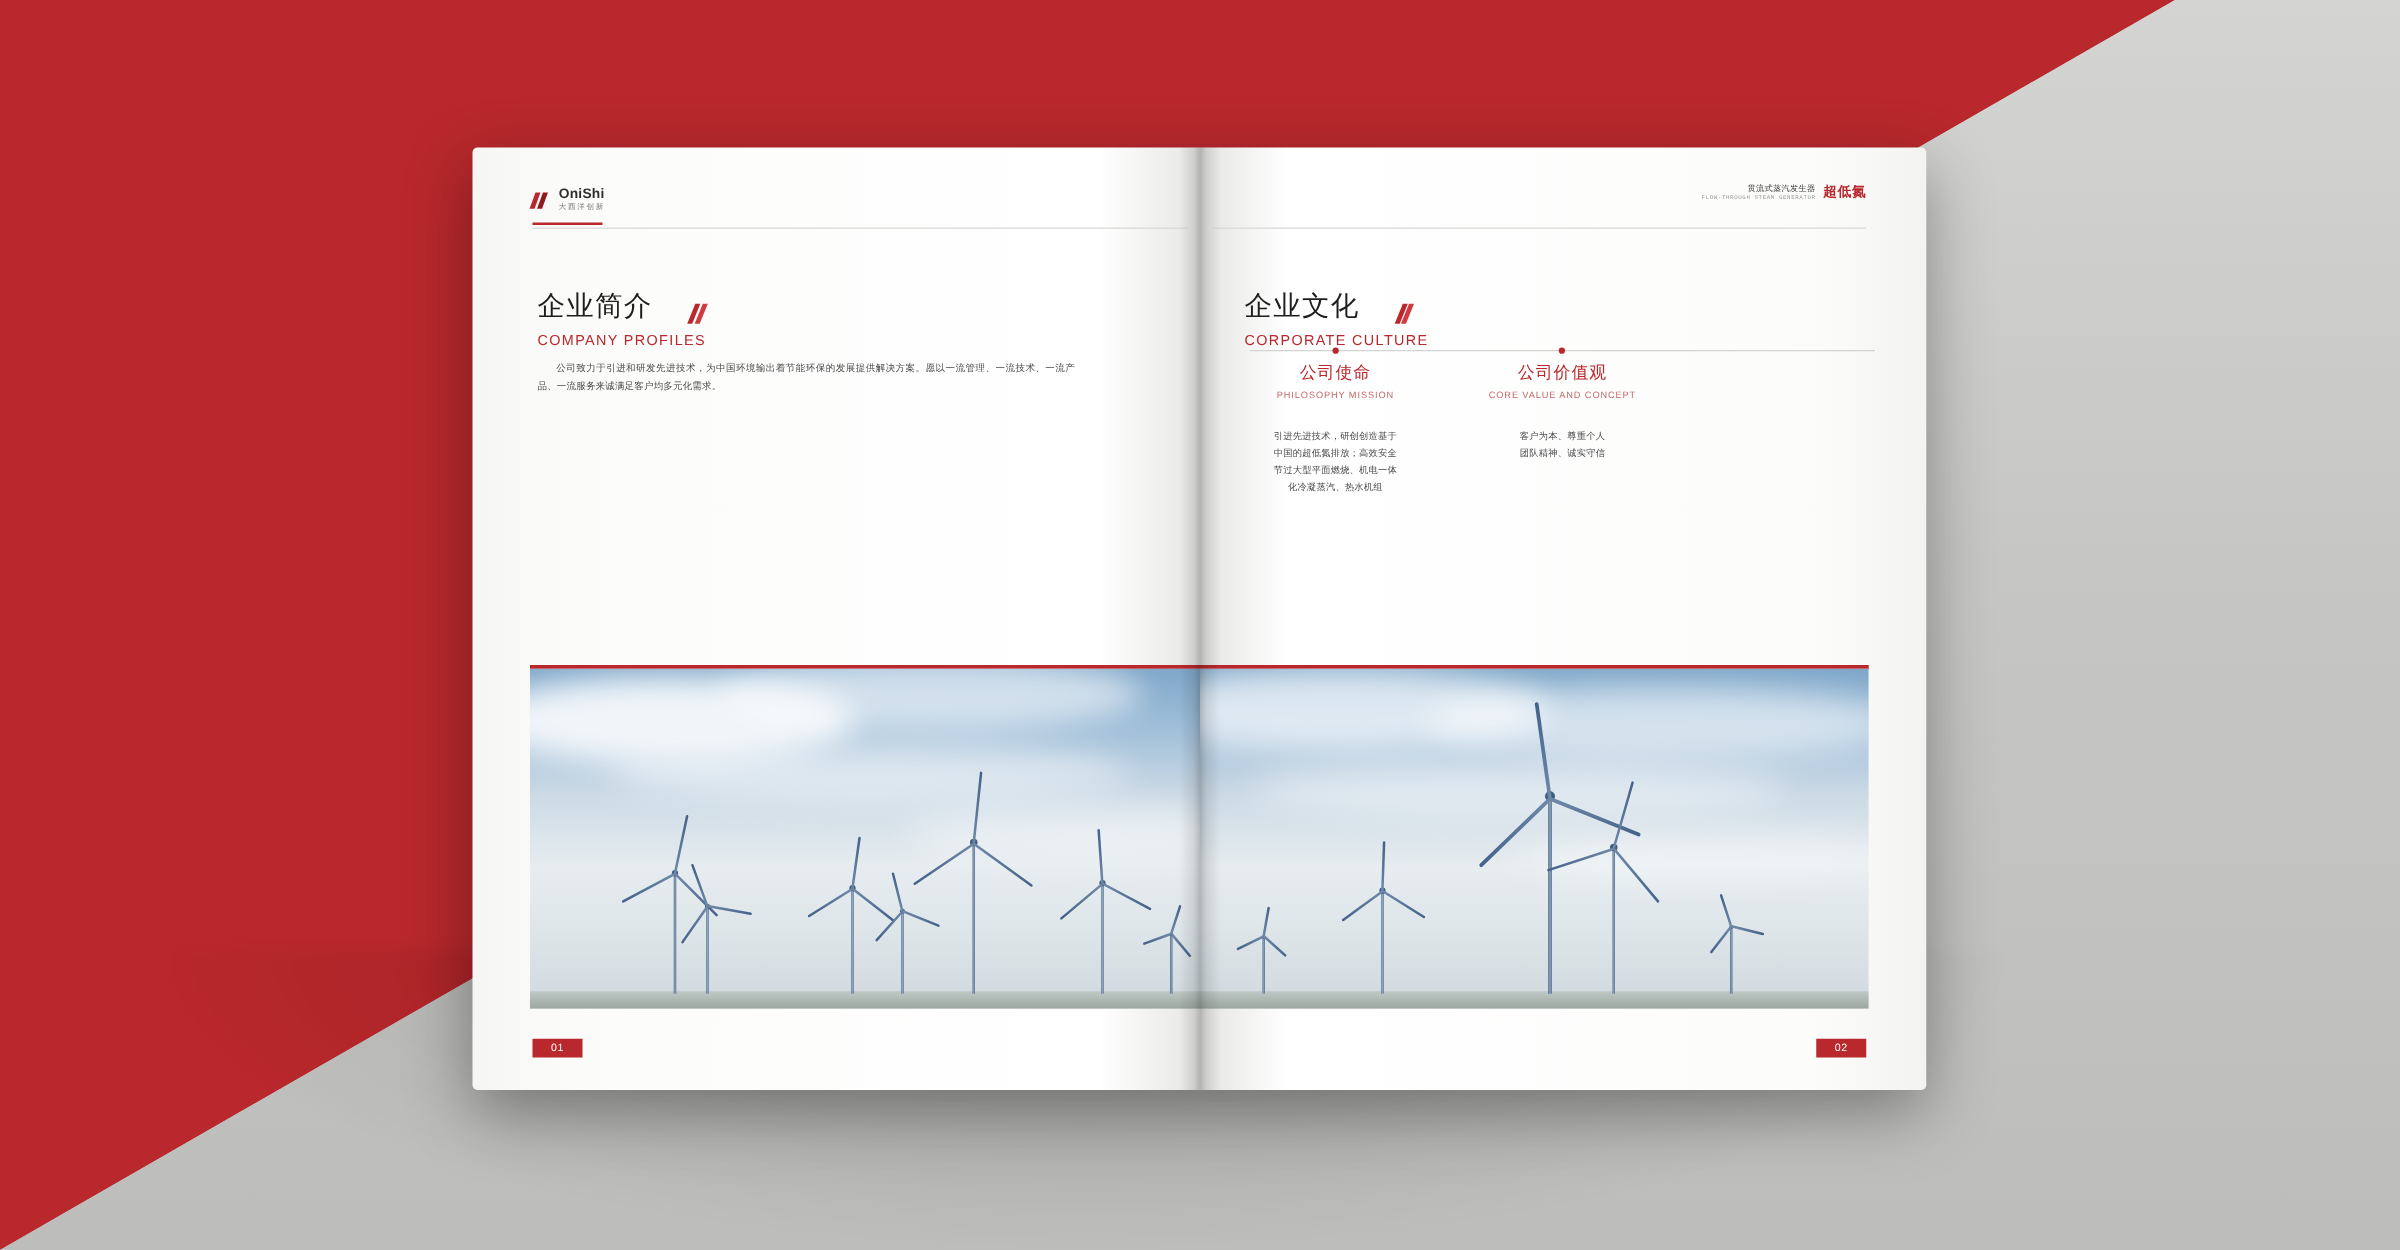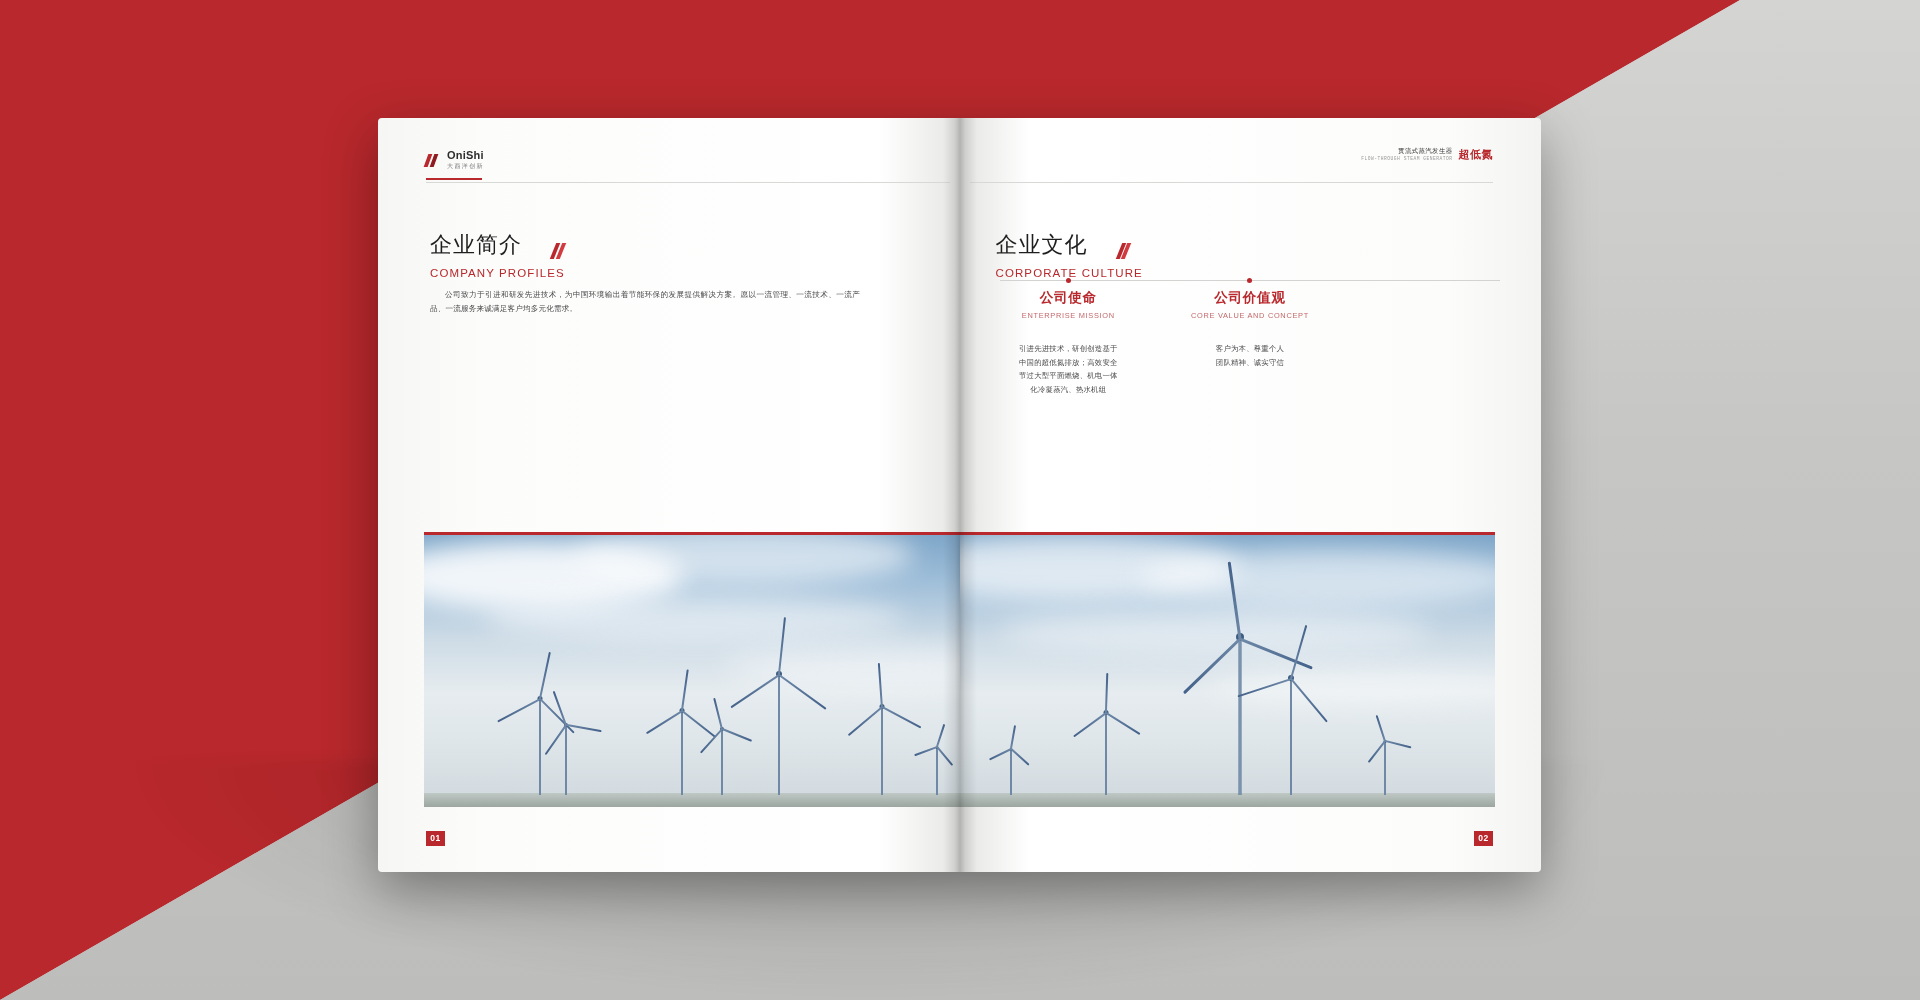--- a/index.html
+++ b/index.html
@@ -238,21 +238,21 @@
   }
   .cul-dot {
     width: 5px; height: 5px;
     border-radius: 50%;
     background: #b8282c;
     margin: 0 auto 6px auto;
   }
   .cul-cn {
     font-size: 13.5px;
     color: #b8282c;
-    font-weight: bold;
+    font-weight: normal;
     letter-spacing: 0.8px;
   }
   .cul-en {
     font-size: 7.4px;
     color: #c4676a;
     letter-spacing: 0.7px;
     margin-top: 4px;
   }
   .cul-text {
     margin-top: 22px;
@@ -334,28 +334,27 @@
     width: 2.2px;
     background: linear-gradient(180deg, #43618a, #6f89a8);
     transform-origin: bottom center;
     border-radius: 2px;
   }
 
   
   .folio {
     position: absolute;
     bottom: 26px;
-    width: 19px; height: 15px;
+    width: 40px; height: 15px;
     background: #b8282c;
     color: #fff;
     font-size: 8.5px;
     line-height: 15px;
     text-align: center;
     letter-spacing: 0.4px;
-    font-weight: bold;
   }
   .folio.left  { left: 48px; }
   .folio.right { right: 48px; }
 </style>
 </head>
 <body>
 
 <div id="scene">
 
   <div id="red-wall"></div>
@@ -481,21 +480,21 @@
         <div class="sec-title-en">CORPORATE CULTURE</div>
       </div>
 
       <div id="cul-rule"></div>
 
       <div id="culture-cols">
 
         <div class="cul-col">
           <div class="cul-dot"></div>
           <div class="cul-cn">公司使命</div>
-          <div class="cul-en">ENTERPRISE MISSION</div>
+          <div class="cul-en">PHILOSOPHY MISSION</div>
           <div class="cul-text">
             <div>引进先进技术，研创创造基于</div>
             <div>中国的超低氮排放；高效安全</div>
             <div>节过大型平面燃烧、机电一体</div>
             <div>化冷凝蒸汽、热水机组</div>
           </div>
         </div>
 
 
         <div class="cul-col">

